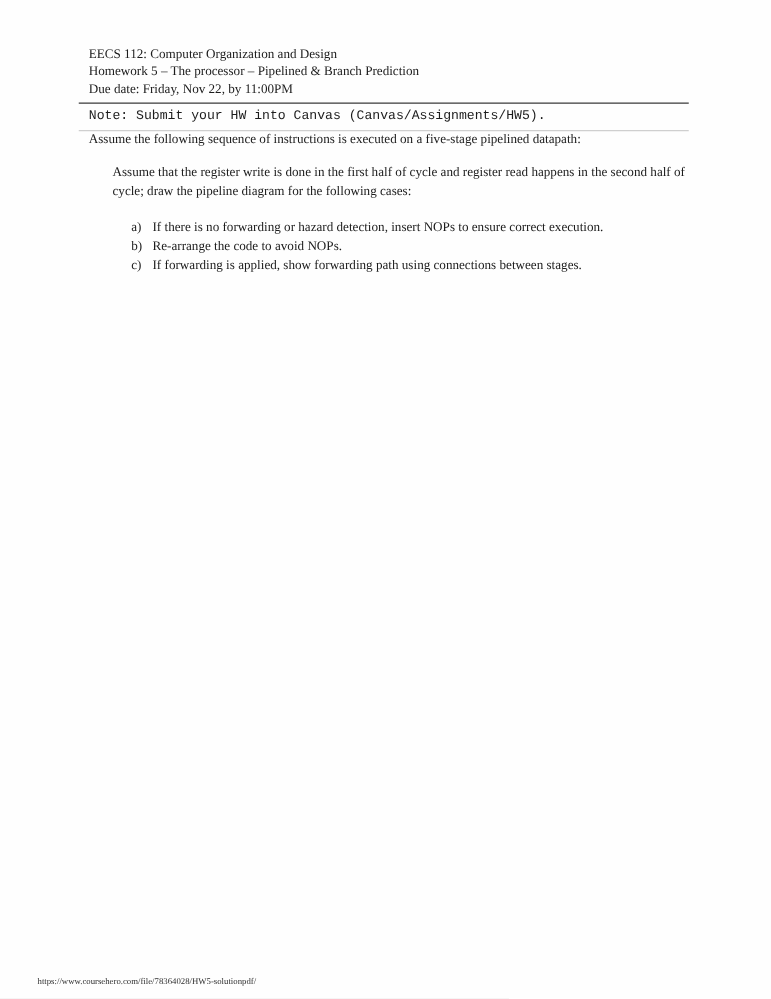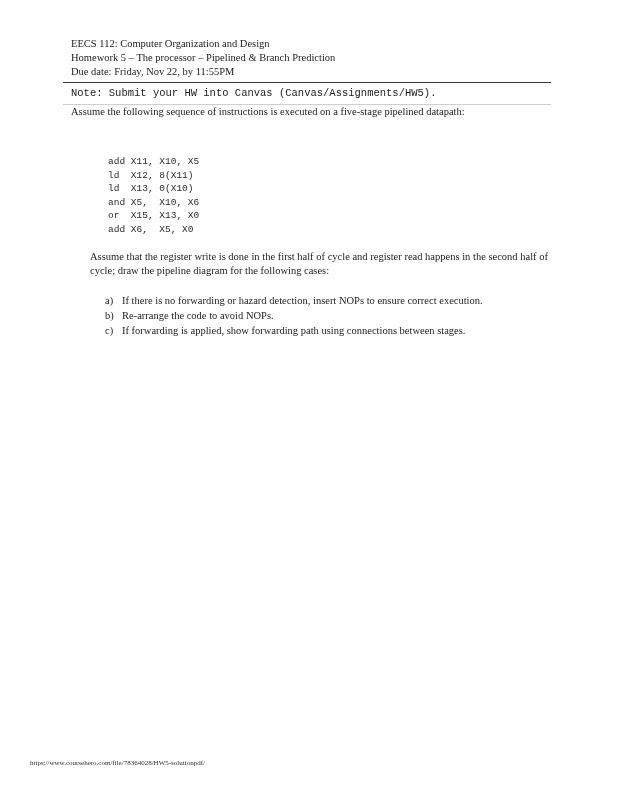--- a/index.html
+++ b/index.html
@@ -94,54 +94,48 @@
     position: absolute;
     left: 30px;
     top: 752px;
     font-size: 8px;
     color: #2f2f2f;
     white-space: nowrap;
   }
   .footer-url {
     position: absolute;
     left: 30px;
-    top: 759px;
+    top: 781px;
     font-size: 7px;
     color: #2f2f2f;
     text-decoration: none;
     white-space: nowrap;
   }
 </style>
 </head>
 <body>
 
 <div class="page">
   <div class="content">
 
     <div>
       <div class="hdr-line">EECS 112: Computer Organization and Design</div>
       <div class="hdr-line">Homework 5 – The processor – Pipelined &amp; Branch Prediction</div>
-      <div class="hdr-line">Due date: Friday, Nov 22, by 11:55PM</div>
+      <div class="hdr-line">Due date: Friday, Nov 22, by 11:00PM</div>
     </div>
 
     <hr class="rule-strong">
 
     <div class="note-line">Note: Submit your HW into Canvas (Canvas/Assignments/HW5).</div>
 
     <hr class="rule-faint">
 
     <div>
       <div class="problem-intro">Assume the following sequence of instructions is executed on a five-stage pipelined datapath:</div>
 
-      <pre class="code-block">add X11, X10, X5
-ld  X12, 8(X11)
-ld  X13, 0(X10)
-and X5,  X10, X6
-or  X15, X13, X0
-add X6,  X5, X0</pre>
 
       <p class="assumption">Assume that the register write is done in the first half of cycle and register read happens in the second half of cycle; draw the pipeline diagram for the following cases:</p>
 
       <div class="cases">
         <div class="case-row">
           <span class="case-label">a)</span>
           <span class="case-text">If there is no forwarding or hazard detection, insert NOPs to ensure correct execution.</span>
         </div>
         <div class="case-row">
           <span class="case-label">b)</span>

